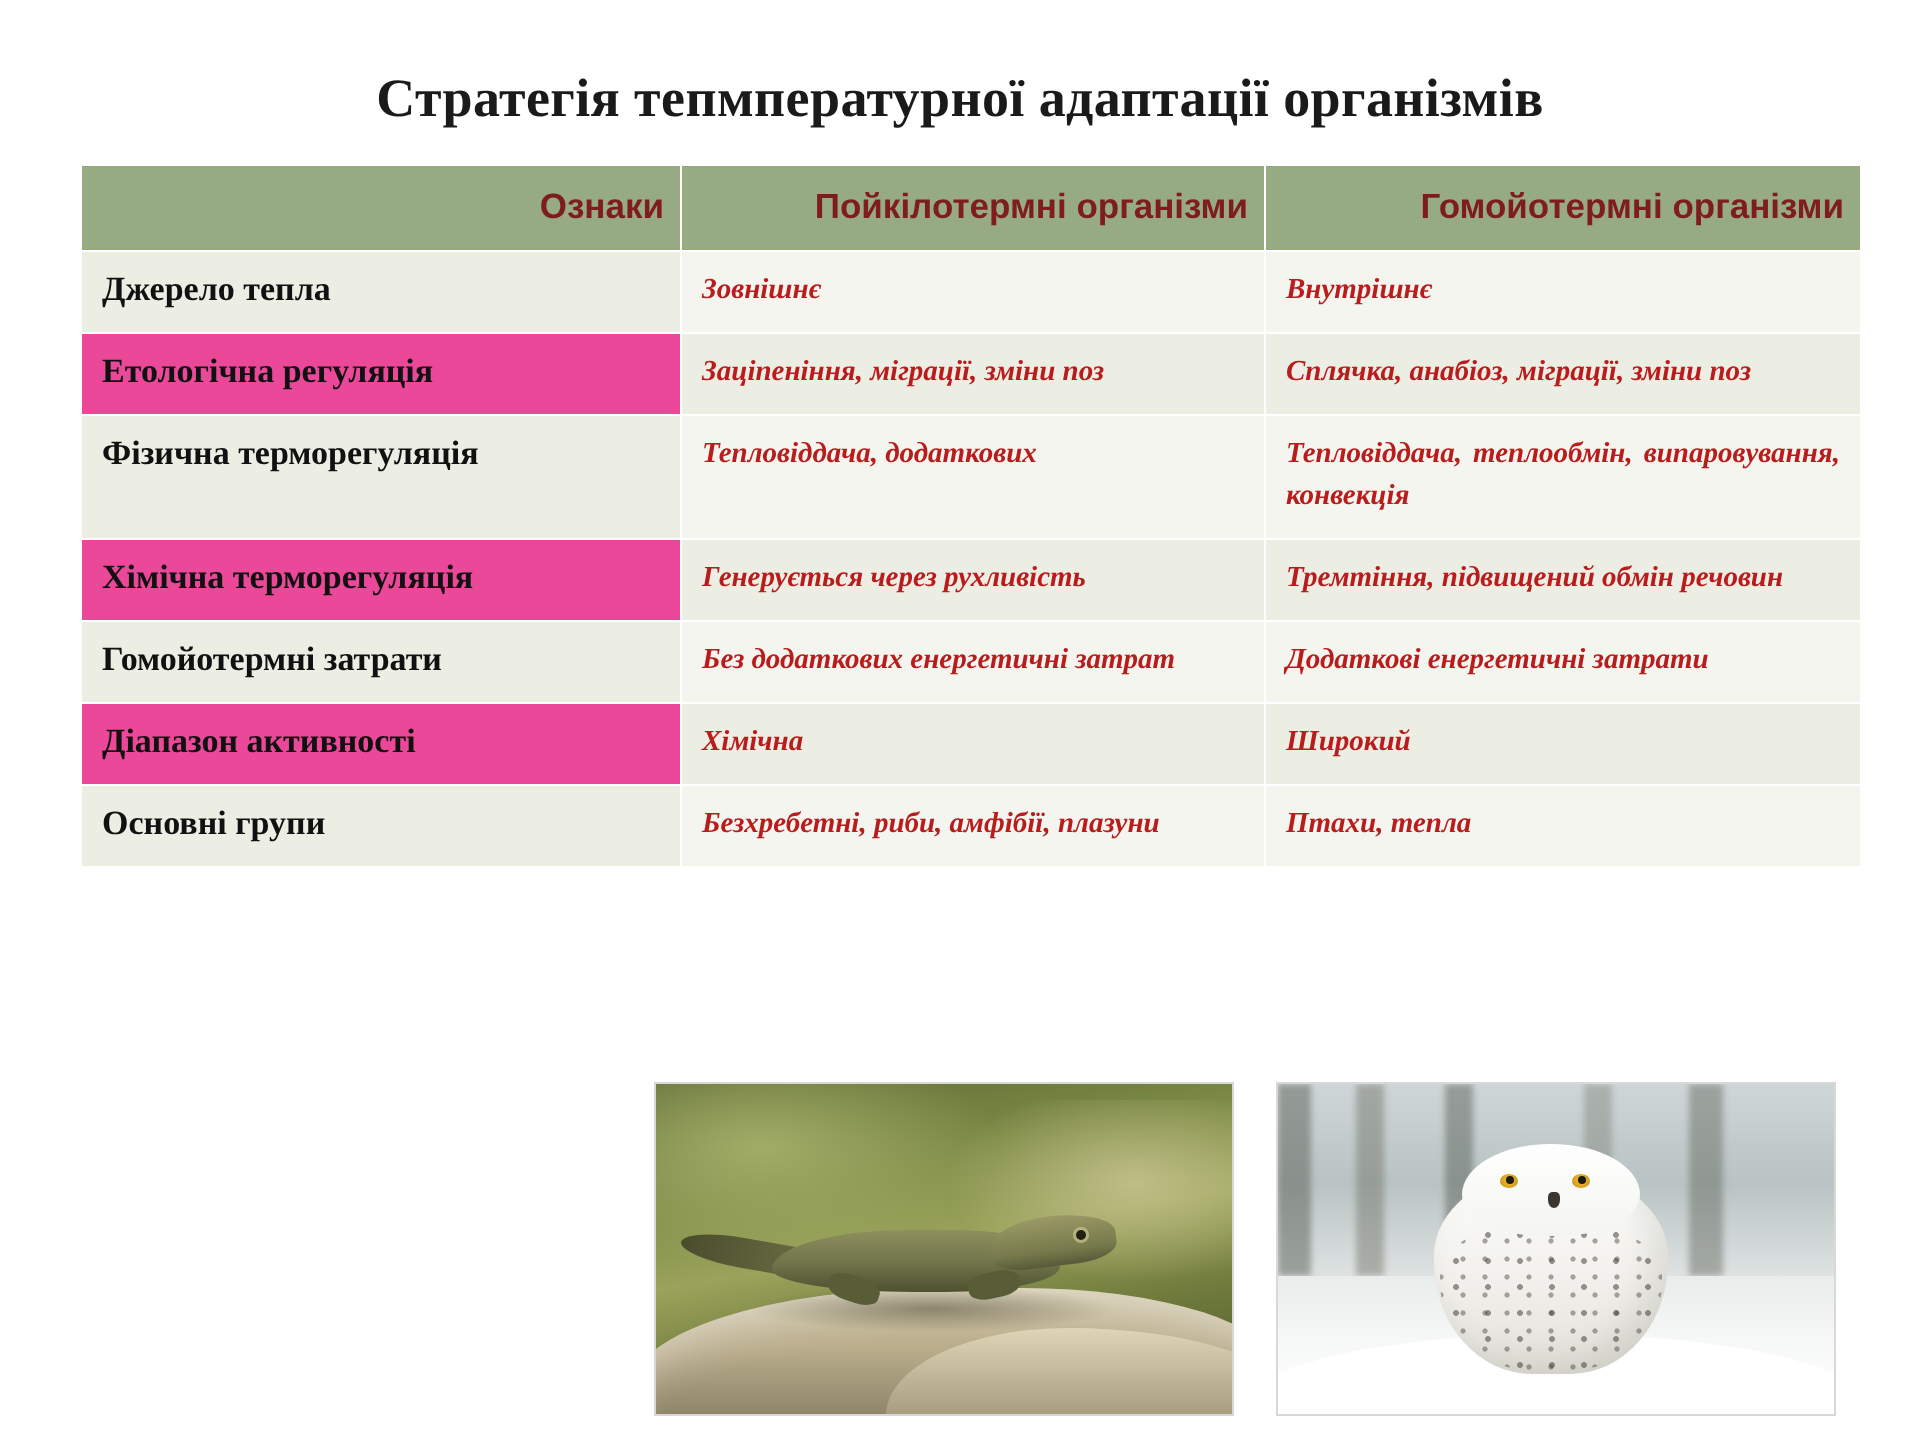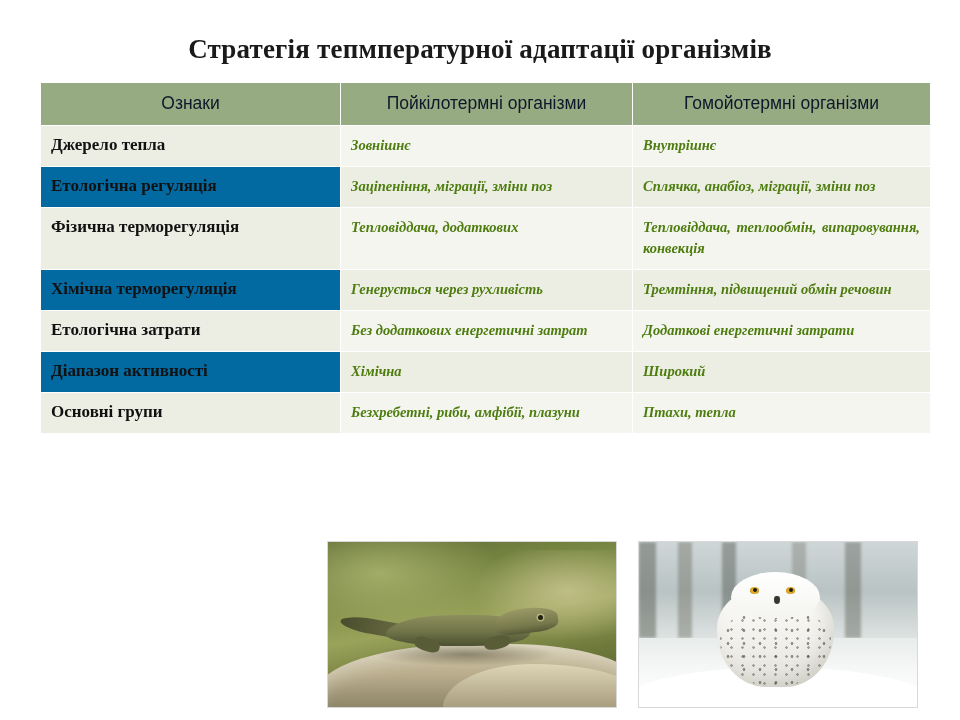--- a/index.html
+++ b/index.html
@@ -48,25 +48,25 @@
     width: 890px;
     table-layout: fixed;
   }
 
   table.main col.c1 { width: 300px; }
   table.main col.c2 { width: 292px; }
   table.main col.c3 { width: 298px; }
 
   table.main th {
     background: #97ab83;
-    color: #0f172a;
+    color: #7f1d1d;
     font-family: "Liberation Sans", sans-serif;
-    font-weight: normal;
+    font-weight: bold;
     font-size: 17.5px;
-    text-align: center;
+    text-align: right;
     padding: 10px 8px;
     border: 1px solid #ffffff;
     line-height: 1.25;
     vertical-align: middle;
   }
 
   table.main td {
     border: 1px solid #ffffff;
     vertical-align: top;
     padding: 9px 10px 10px 10px;
@@ -81,28 +81,28 @@
     line-height: 1.2;
     vertical-align: middle;
   }
 
   td.val {
     background: #f4f5ee;
     font-family: "Liberation Serif", serif;
     font-weight: bold;
     font-style: italic;
     font-size: 14.5px;
-    color: #4d7c0f;
+    color: #b91c1c;
     line-height: 1.45;
     text-align: justify;
     text-justify: inter-word;
     margin-top: 46px;
   }
 
-  tr.alt td.feature { background: #0369a1; }
+  tr.alt td.feature { background: #ec4899; }
   tr.alt td.val { background: #eceee3; }
 
   .photos {
     position: absolute;
     left: 0;
     top: 0;
     width: 960px;
     height: 720px;
     pointer-events: none;
   }
@@ -360,21 +360,21 @@
           <td class="feature">Фізична терморегуляція</td>
           <td class="val">Тепловіддача, додаткових</td>
           <td class="val">Тепловіддача, теплообмін, випаровування, конвекція</td>
         </tr>
         <tr class="alt">
           <td class="feature">Хімічна терморегуляція</td>
           <td class="val">Генерується через рухливість</td>
           <td class="val">Тремтіння, підвищений обмін речовин</td>
         </tr>
         <tr>
-          <td class="feature">Етологічна затрати</td>
+          <td class="feature">Гомойотермні затрати</td>
           <td class="val">Без додаткових енергетичні затрат</td>
           <td class="val">Додаткові енергетичні затрати</td>
         </tr>
         <tr class="alt">
           <td class="feature">Діапазон активності</td>
           <td class="val">Хімічна</td>
           <td class="val">Широкий</td>
         </tr>
         <tr>
           <td class="feature">Основні групи</td>

